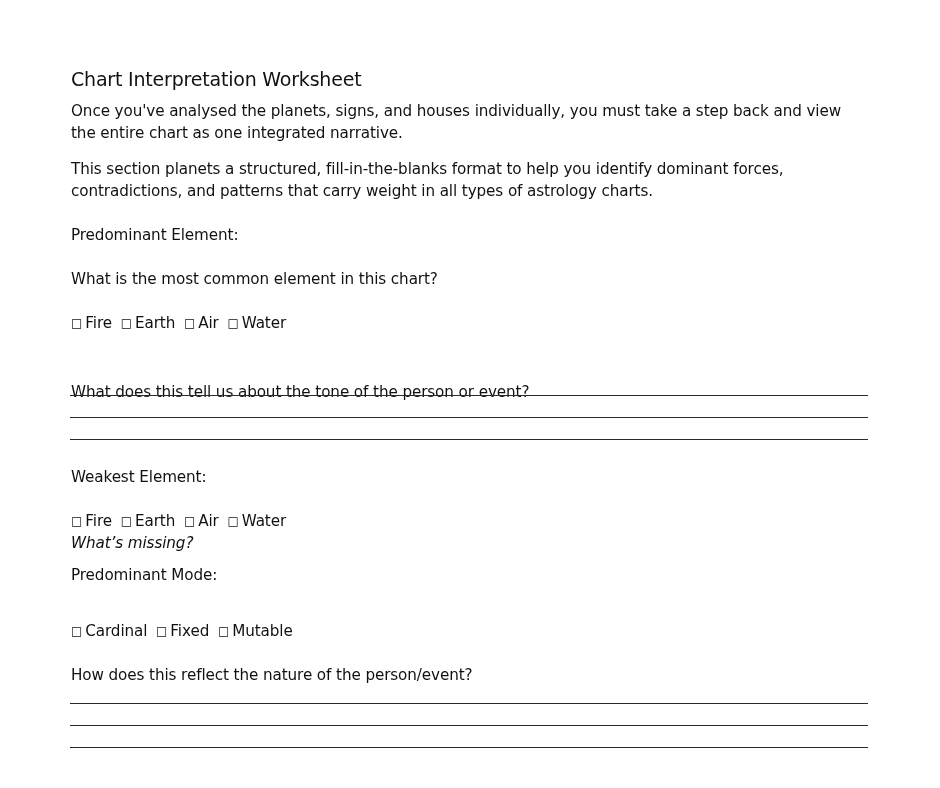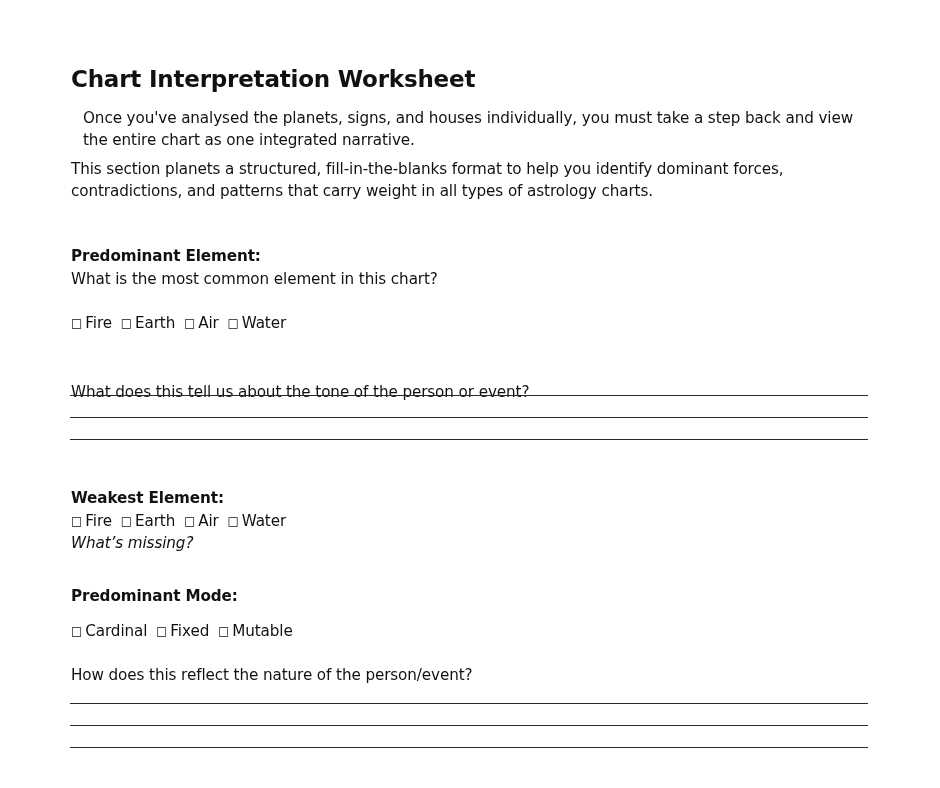--- a/index.html
+++ b/index.html
@@ -2,43 +2,43 @@
 <html><head>
   <meta charset="utf-8">
   <style>
     html, body { margin: 0; padding: 0; background: #ffffff; }
     body {
       width: 940px; height: 788px; position: relative; overflow: hidden;
       font-family: "DejaVu Sans", sans-serif; color: #111111;
     }
     .title {
       position: absolute; left: 71px; top: 66px;
-      font-size: 23px; font-weight: bold; line-height: 26px; letter-spacing: -0.2px;
+      font-size: 19px; font-weight: normal; line-height: 26px; letter-spacing: -0.2px;
     }
     .para {
       position: absolute; left: 71px; font-size: 15.2px; line-height: 22px;
       width: 800px; letter-spacing: -0.1px;
     }
-    .bold { font-weight: bold; margin-top: 21px; }
+    .bold { font-weight: normal; }
     .italic { font-style: italic; }
     .line {
       position: absolute; left: 70px; width: 798px; height: 0;
       border-top: 1.5px solid #2a2a2a;
     }
     .opts span.box { font-size: 12px; margin-right: 3px; vertical-align: 1px; }
     .opts span.opt { margin-right: 4px; }
   </style>
 </head>
 <body>
 
 <div>
 
   <div class="title">Chart Interpretation Worksheet</div>
 
-  <div class="para" style="top:107px;margin-left:12px;">
+  <div class="para" style="top:100px;">
     <div>Once you've analysed the planets, signs, and houses individually, you must take a step back and view</div>
     <div>the entire chart as one integrated narrative.</div>
   </div>
 
   <div class="para" style="top:158px;">
     <div>This section planets a structured, fill-in-the-blanks format to help you identify dominant forces,</div>
     <div>contradictions, and patterns that carry weight in all types of astrology charts.</div>
   </div>
 
   <div class="para bold" style="top:224px;">Predominant Element:</div>

